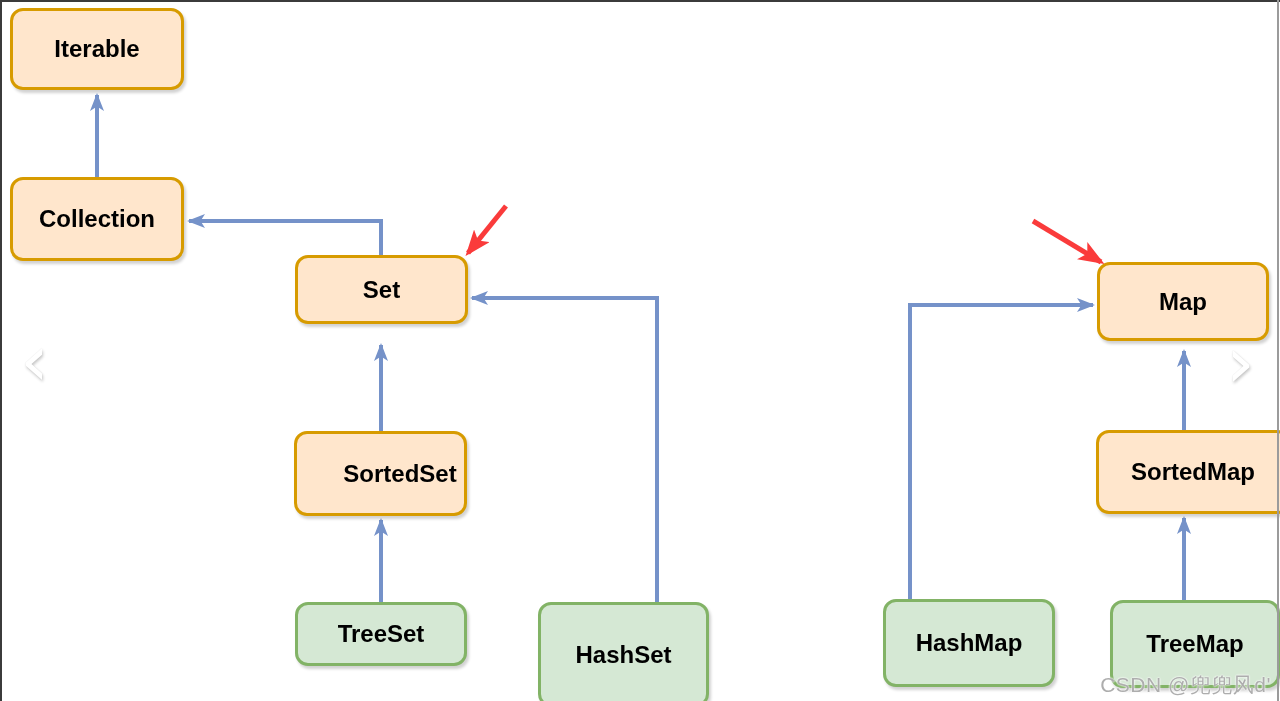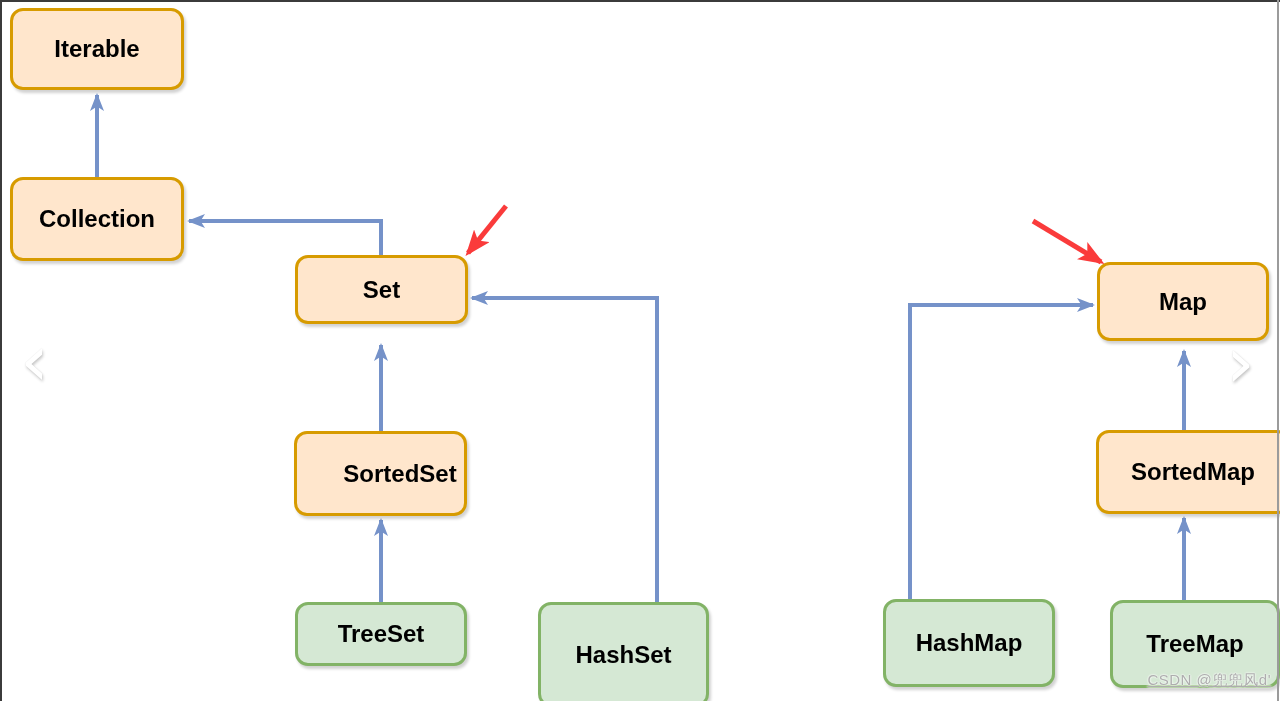--- a/index.html
+++ b/index.html
@@ -28,23 +28,23 @@
         font-weight:bold;font-size:24px;color:#000;letter-spacing:0;}
   .node.interface{background:var(--c-iface-fill);border-color:var(--c-iface-border);}
   .node.class{background:var(--c-class-fill);border-color:var(--c-class-border);}
 
   .nav-chevron{position:absolute;z-index:5;color:#ffffff;font-size:72px;font-weight:400;
                line-height:56px;text-shadow:1px 2px 3px rgba(0,0,0,0.22), 0 0 1px rgba(0,0,0,0.12);
                cursor:pointer;user-select:none;font-family:"DejaVu Sans",sans-serif;}
   .nav-prev{left:20px;top:332px;}
   .nav-next{left:1226px;top:334px;}
 
-  .watermark{position:absolute;z-index:4;right:9px;top:671px;font-size:15px;
+  .watermark{position:absolute;z-index:4;right:9px;top:671px;font-size:21px;
              color:var(--c-watermark);text-shadow:0 0 2px #fff,0 0 2px #fff;
-             letter-spacing:0.5px;white-space:nowrap;text-decoration:underline;}
+             letter-spacing:0.5px;white-space:nowrap;}
 </style>
 </head>
 <body>
 
 <div class="page">
 
   <svg id="connector-layer" class="layer">
     <defs>
       <marker id="arrow-blue" markerUnits="userSpaceOnUse" markerWidth="18" markerHeight="14" refX="16" refY="7" orient="auto">
         <path d="M0,0 L18,7 L0,14 L4.5,7 Z" fill="#7592C9"></path>

